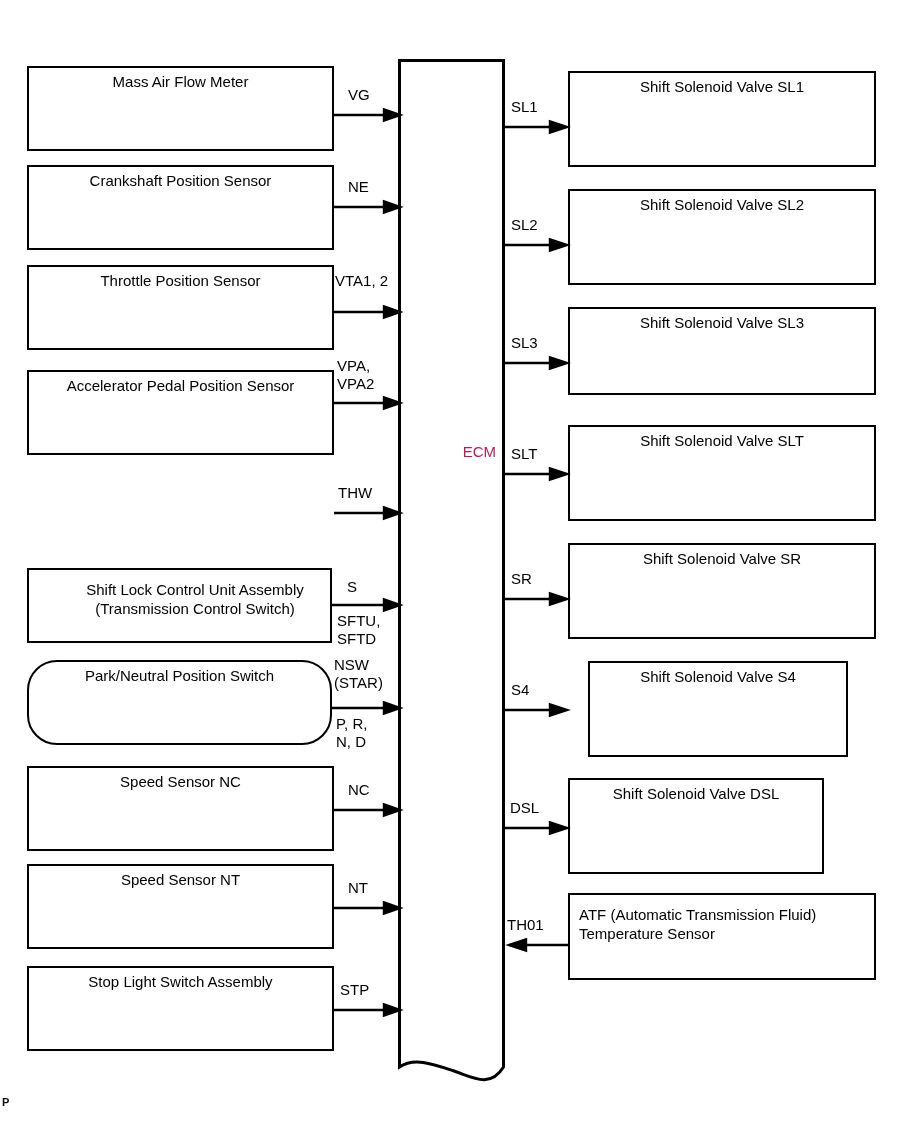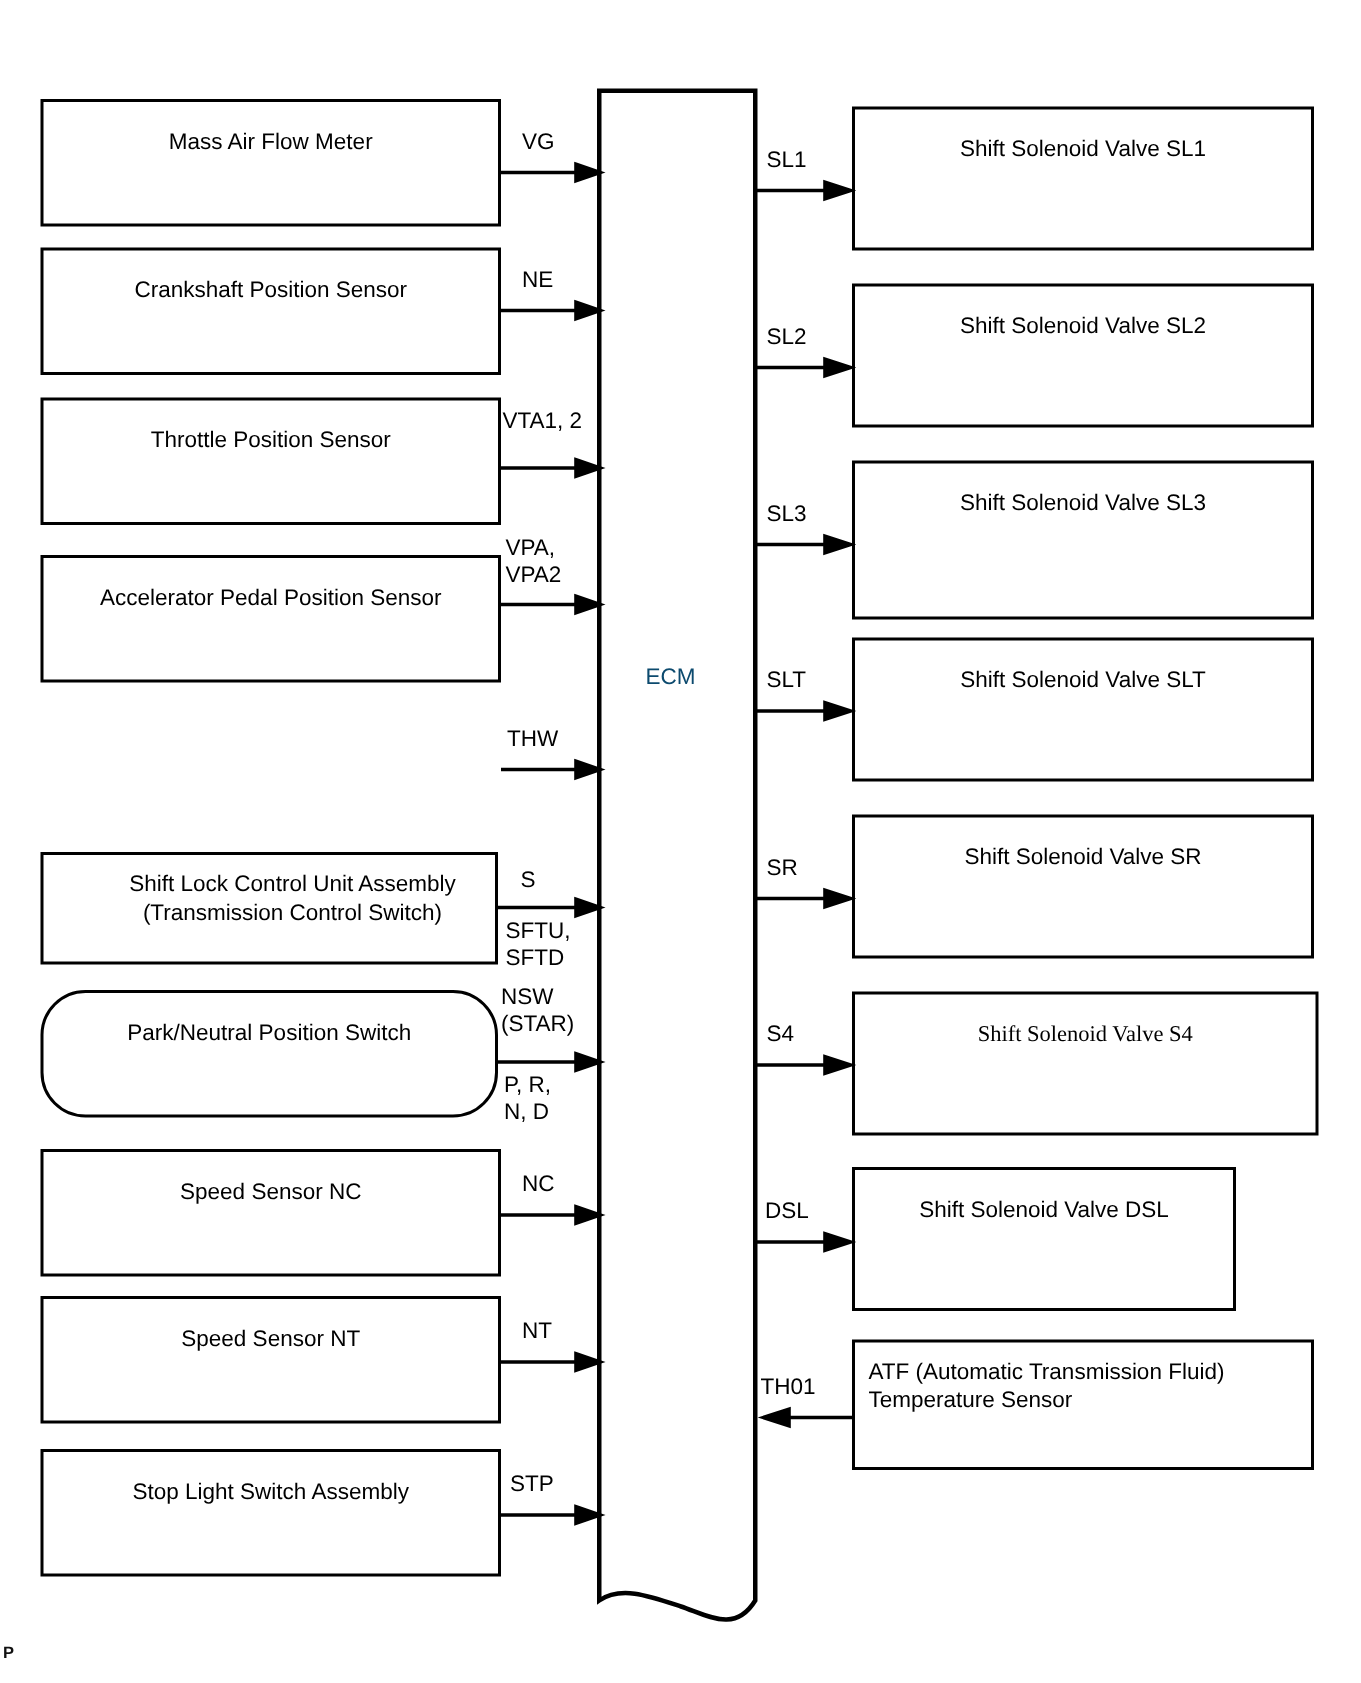--- a/index.html
+++ b/index.html
@@ -27,21 +27,21 @@
     align-items: flex-start;
     justify-content: center;
     font-size: 15px;
     line-height: 1.25;
     color: #000;
   }
   .blk .blk-txt {
     display: block;
     width: 100%;
     text-align: center;
-    padding-top: 18px;
+    padding-top: 5px;
     white-space: pre-line;
   }
   .blk.two-line .blk-txt { padding-top: 11px; padding-left: 31px; }
   .blk.left-text .blk-txt {
     text-align: left;
     padding-left: 9px;
     padding-top: 11px;
   }
   #ecm-block {
     position: absolute;
@@ -50,23 +50,23 @@
     top: 59px;
     width: 107px;
     height: 1010px;
   }
   #ecm-block svg { display: block; width: 100%; height: 100%; overflow: visible; }
   #ecm-label {
     position: absolute;
     left: 398px;
     top: 443px;
     width: 98px;
-    text-align: center;
+    text-align: right;
     font-size: 15px;
-    color: #0c4a6e;
+    color: #be185d;
   }
   .sig {
     position: absolute;
     font-size: 15px;
     line-height: 1.18;
     color: #000;
     white-space: pre-line;
   }
   .conn {
     position: absolute;
@@ -124,30 +124,30 @@
     </svg>
   </div>
   <div id="ecm-label">ECM</div>
 
   <div class="blk" style="left:568px; top:71px; width:308px; height:96px;">
     <span class="blk-txt">Shift Solenoid Valve SL1</span>
   </div>
   <div class="blk" style="left:568px; top:189px; width:308px; height:96px;">
     <span class="blk-txt">Shift Solenoid Valve SL2</span>
   </div>
-  <div class="blk" style="left:568px; top:307px; width:308px; height:106px;">
+  <div class="blk" style="left:568px; top:307px; width:308px; height:88px;">
     <span class="blk-txt">Shift Solenoid Valve SL3</span>
   </div>
   <div class="blk" style="left:568px; top:425px; width:308px; height:96px;">
     <span class="blk-txt">Shift Solenoid Valve SLT</span>
   </div>
   <div class="blk" style="left:568px; top:543px; width:308px; height:96px;">
     <span class="blk-txt">Shift Solenoid Valve SR</span>
   </div>
-  <div class="blk" style="left:568px; top:661px; width:311px; height:96px;font-family:Liberation Serif, serif;">
+  <div class="blk" style="left:588px; top:661px; width:260px; height:96px;">
     <span class="blk-txt">Shift Solenoid Valve S4</span>
   </div>
   <div class="blk" style="left:568px; top:778px; width:256px; height:96px;">
     <span class="blk-txt">Shift Solenoid Valve DSL</span>
   </div>
   <div class="blk two-line left-text" style="left:568px; top:893px; width:308px; height:87px;">
     <span class="blk-txt">ATF (Automatic Transmission Fluid)
 Temperature Sensor</span>
   </div>
 

